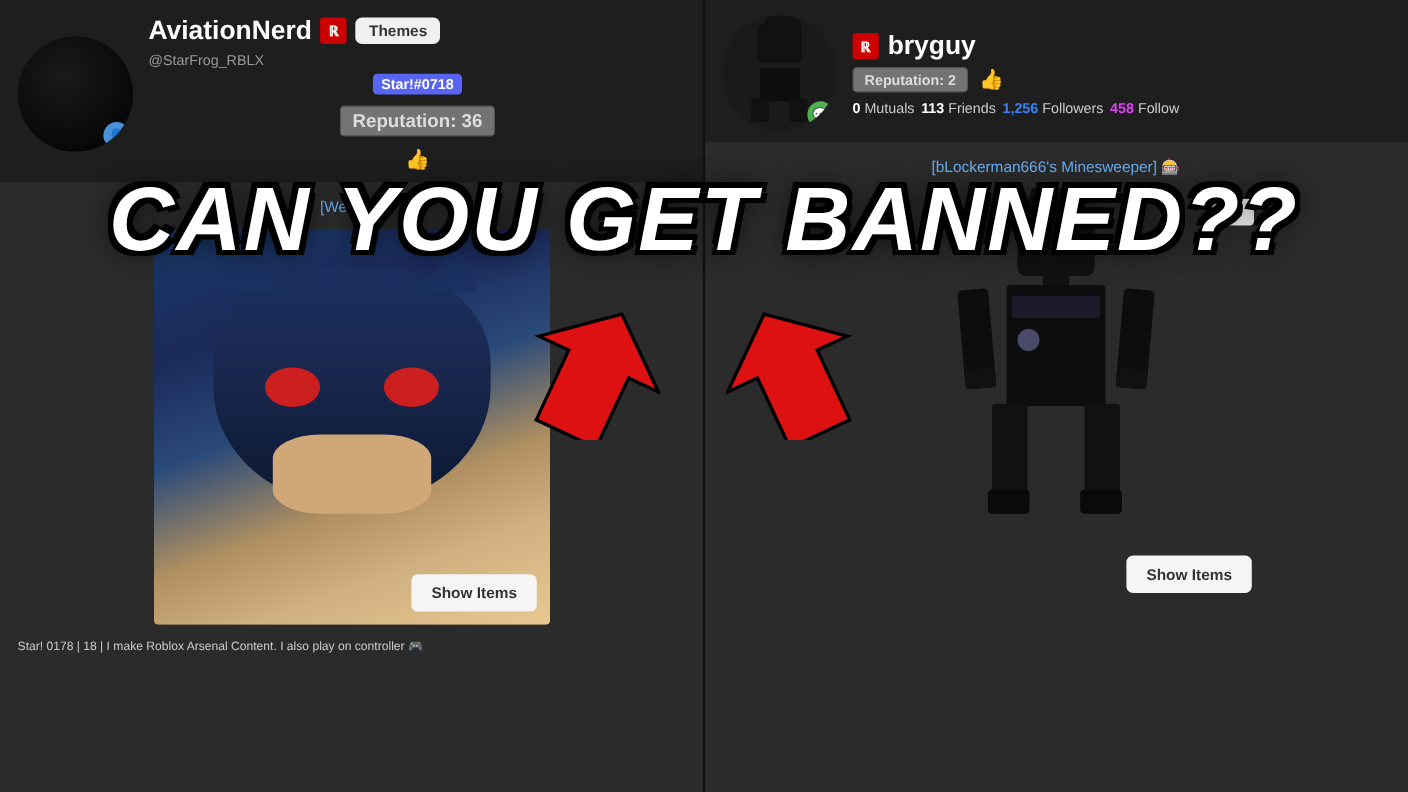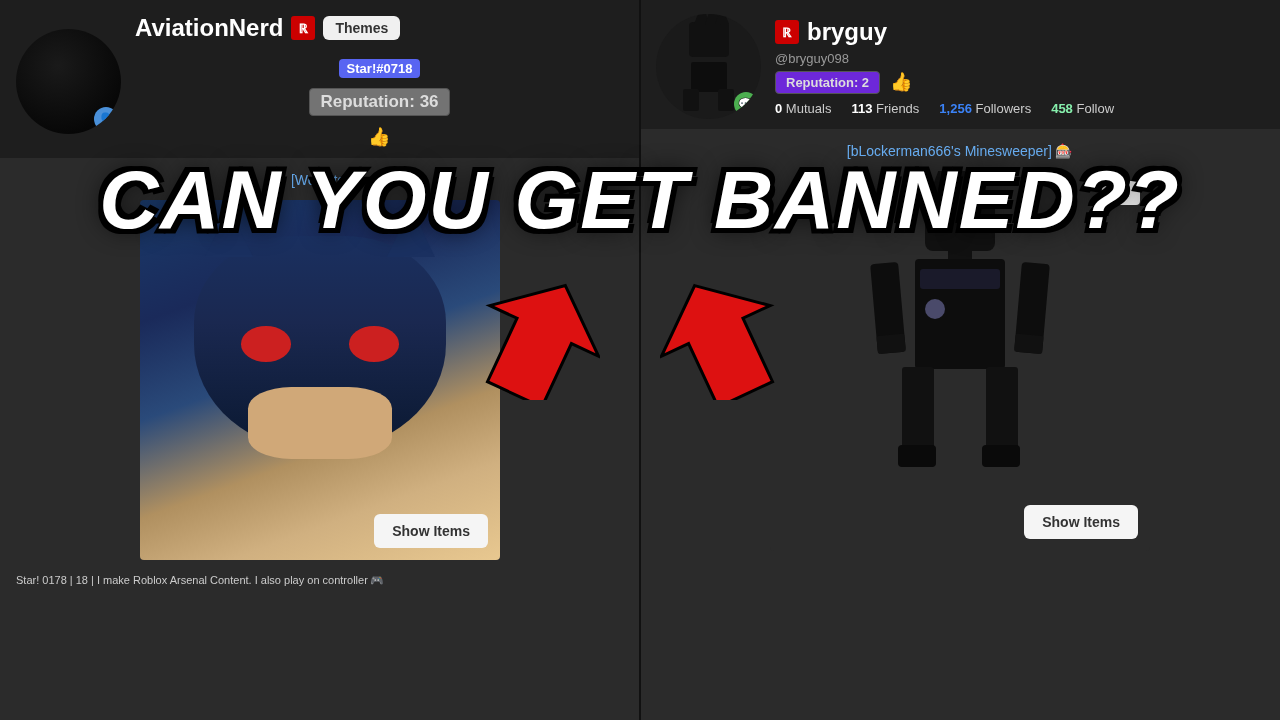--- a/index.html
+++ b/index.html
@@ -16,26 +16,27 @@
 <body>
 
 <div style="position:absolute;left:0;top:0;width:640px;height:720px;background:#2b2b2b;overflow:hidden;">
 
   <div style="background:#1e1e1e;padding:14px 16px 10px;display:flex;align-items:center;gap:14px;">
     <div style="width:105px;height:105px;border-radius:50%;background:#0a0a0a;flex-shrink:0;position:relative;overflow:hidden;">
 
       <div style="width:100%;height:100%;background:radial-gradient(circle at 40% 35%, #1a1a1a, #000);"></div>
       <div style="position:absolute;bottom:3px;right:3px;width:24px;height:24px;background:#4a90d9;border-radius:50%;display:flex;align-items:center;justify-content:center;font-size:12px;color:white;">👤</div>
     </div>
-    <div style="flex:1;display:flex;flex-direction:column;gap:17px;">
+    <div style="flex:1;display:flex;flex-direction:column;gap:5px;">
       <div style="display:flex;align-items:center;gap:8px;flex-wrap:wrap;">
         <span style="color:#ffffff;font-size:24px;font-weight:bold;">AviationNerd</span>
         <span style="background:#cc0000;border-radius:3px;width:24px;height:24px;display:inline-flex;align-items:center;justify-content:center;color:white;font-size:13px;font-weight:900;">ℝ</span>
         <button style="background:#f0f0f0;color:#333;border:none;border-radius:6px;padding:4px 12px;font-size:14px;font-weight:600;cursor:pointer;">Themes</button>
       </div>
+      <div style="color:#999;font-size:13px;">@StarFrog_RBLX</div>
       <div style="display:flex;align-items:center;gap:10px;flex-direction:column;">
         <span style="background:#5865F2;color:white;padding:2px 8px;border-radius:4px;font-size:13px;font-weight:bold;">Star!#0718</span>
         <span style="background:#737373;color:#ddd;padding:3px 10px;border-radius:4px;font-size:17px;font-weight:bold;border:1px solid #555;">
           <span>Reputation:</span> <span>36</span>
         </span>
         <span style="color:#4a90d9;font-size:18px;">👍</span>
       </div>
     </div>
   </div>
 
@@ -83,39 +84,38 @@
         <div style="position:absolute;top:75px;left:27px;width:16px;height:22px;background:#111;border-radius:2px;"></div>
         <div style="position:absolute;top:75px;left:62px;width:16px;height:22px;background:#111;border-radius:2px;"></div>
       </div>
       <div style="position:absolute;bottom:3px;right:3px;width:24px;height:24px;background:#4caf50;border-radius:50%;display:flex;align-items:center;justify-content:center;font-size:12px;color:white;">💬</div>
     </div>
     <div style="flex:1;display:flex;flex-direction:column;gap:5px;">
       <div style="display:flex;align-items:center;gap:8px;">
         <span style="background:#cc0000;border-radius:3px;width:24px;height:24px;display:inline-flex;align-items:center;justify-content:center;color:white;font-size:13px;font-weight:900;">ℝ</span>
         <span style="color:#ffffff;font-size:24px;font-weight:bold;">bryguy</span>
       </div>
-      <div style="color:#999;font-size:13px;">@bryguy098</div>
       <div style="display:flex;align-items:center;gap:10px;">
-        <span style="background:#6d28d9;color:#ddd;padding:3px 10px;border-radius:4px;font-size:13px;font-weight:bold;border:1px solid #555;">
+        <span style="background:#737373;color:#ddd;padding:3px 10px;border-radius:4px;font-size:13px;font-weight:bold;border:1px solid #555;">
           <span>Reputation:</span> <span>2</span>
         </span>
         <span style="color:#888;font-size:18px;">👍</span>
       </div>
-      <div style="display:flex;gap:20px;margin-top:2px;flex-wrap:wrap;">
+      <div style="display:flex;gap:6px;margin-top:2px;flex-wrap:wrap;">
         <span style="color:#ccc;font-size:13px;">
           <b style="color:white;">0</b> <span>Mutuals</span>
         </span>
         <span style="color:#ccc;font-size:13px;">
           <b style="color:white;">113</b> <span>Friends</span>
         </span>
         <span style="color:#ccc;font-size:13px;">
           <b style="color:#3b82f6;">1,256</b> <span>Followers</span>
         </span>
         <span style="color:#ccc;font-size:13px;">
-          <b style="color:#86efac;">458</b> <span>Follow</span>
+          <b style="color:#d946ef;">458</b> <span>Follow</span>
         </span>
       </div>
     </div>
   </div>
 
   <div style="padding:14px 16px;display:flex;flex-direction:column;align-items:center;gap:8px;background:#2b2b2b;flex:1;position:relative;">
     <div style="color:#6ab0f5;font-size:14px;cursor:pointer;align-self:center;margin-bottom:4px;">[bLockerman666's Minesweeper] 🎰</div>
 
     <div style="width:380px;height:380px;background:#bef264;border-radius:4px;overflow:hidden;position:relative;">
 

